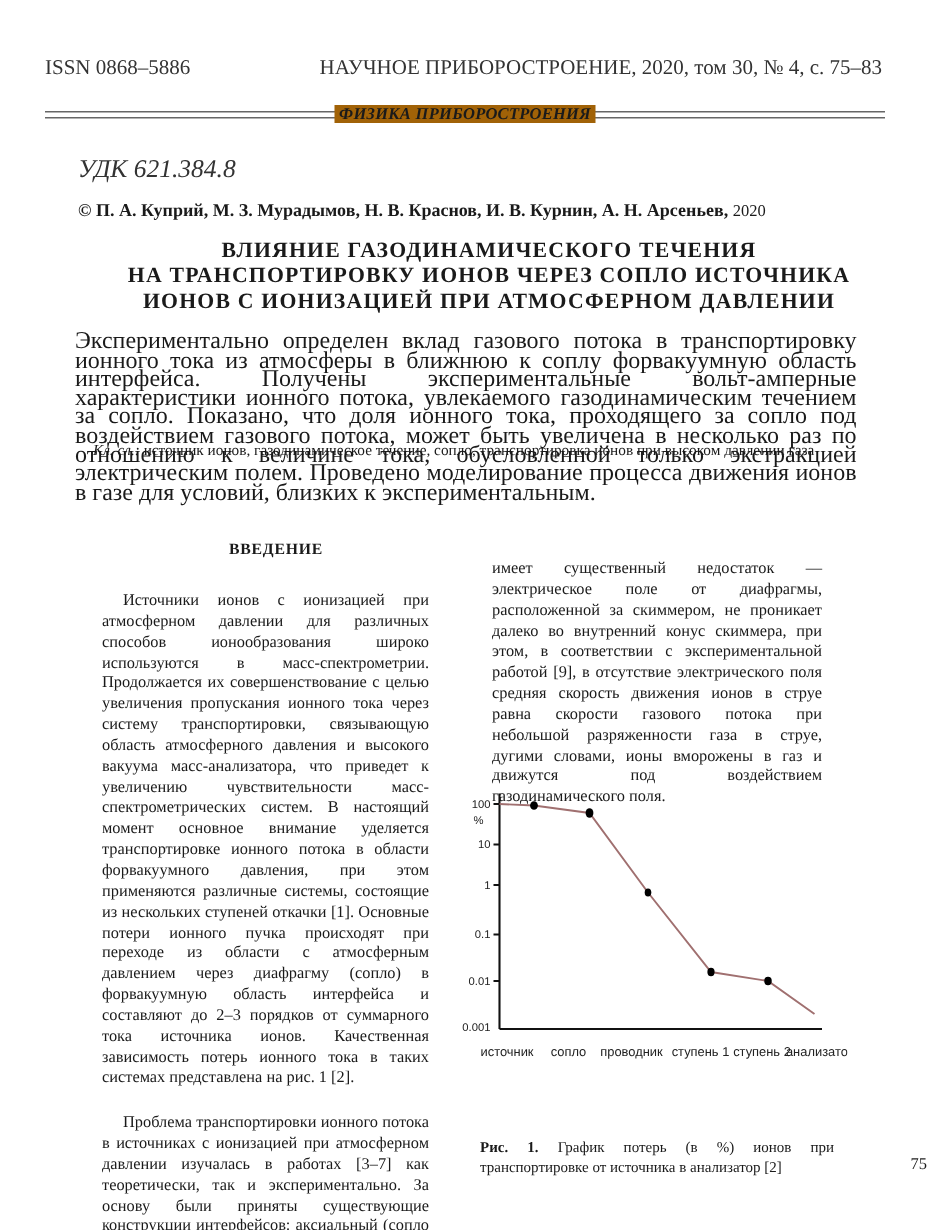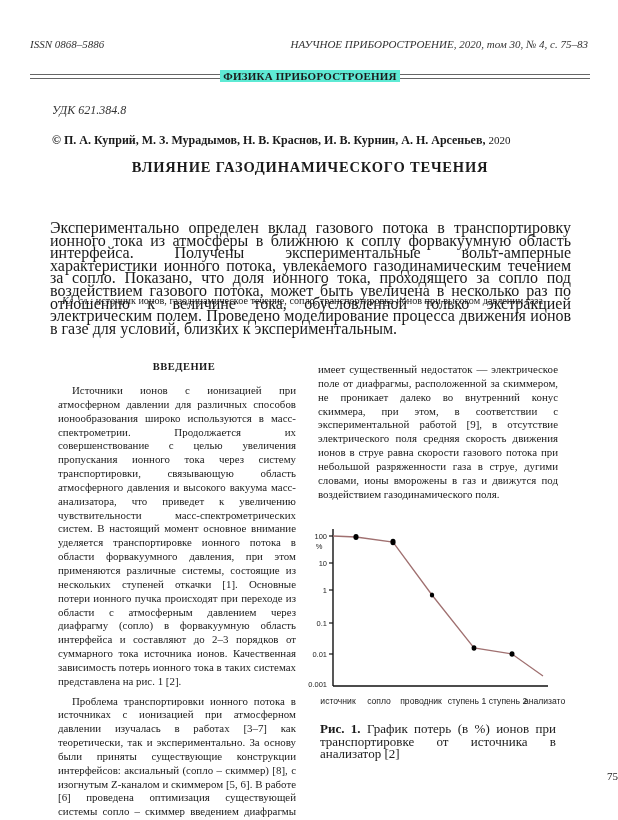--- a/index.html
+++ b/index.html
@@ -1,34 +1,34 @@
 <!DOCTYPE html>
 <html><head>
 <meta charset="utf-8">
 <style>
   html, body { margin:0; padding:0; background:#ffffff; }
   body { width:618px; height:820px; position:relative; overflow:hidden; color:#1a1a1a;
          font-family:"Liberation Serif", "DejaVu Serif", serif; }
   .abs { position:absolute; }
-  .hdr { font-style:italic; font-size:11px; color:#333; }
+  .hdr { font-size:14px; color:#333; }
   .section-rule { position:absolute; top:70px; left:30px; width:560px; height:12px; }
   .section-rule .line { position:absolute; top:4px; height:3px; border-top:1px solid #666; border-bottom:1px solid #666; }
   .section-title { position:absolute; left:0; width:100%; top:0; text-align:center; font-weight:bold; font-size:11px; letter-spacing:0.2px; }
-  .section-title span { background:#5eead4; padding:0 3px; }
-  .udk { font-style:italic; font-size:12px; color:#333; }
+  .section-title span { background:#a16207; padding:0 3px;font-style:italic; }
+  .udk { font-style:italic; font-size:17px; color:#333; }
   .authors { font-weight:bold; font-size:12px;text-align:center; }
   .authors .yr { font-weight:normal; font-size:11px; }
   .title { text-align:center; font-weight:bold; font-size:14.5px; line-height:17px; letter-spacing:0.8px; }
   .abstract { font-size:16px; line-height:12.6px; text-align:justify; }
   .kw { font-size:10.2px; line-height:12.6px; }
   .kw i { font-style:italic; }
   .col { font-size:10.9px; line-height:13.85px; text-align:justify; }
-  .col p { margin:6px; text-indent:14px; }
+  .col p { margin:16px; text-indent:14px; }
   .intro-h { text-align:center; font-weight:bold; font-size:10.5px; letter-spacing:0.5px; }
-  .caption { font-size:13px; line-height:12.5px; text-align:justify; }
+  .caption { font-size:10px; line-height:12.5px; text-align:justify;margin-top:37px; }
   .caption b { font-weight:bold; }
   .pagenum { font-size:11px; }
   .chart-label { font-family:"Liberation Sans", "DejaVu Sans", sans-serif; font-size:7.5px; fill:#222; }
   .chart-xlabel { font-family:"Liberation Sans", "DejaVu Sans", sans-serif; font-size:8.6px; fill:#222; }
 </style>
 </head>
 <body>
 
 <div class="abs hdr" style="left:30px; top:38px;">ISSN 0868–5886</div>
 <div class="abs hdr" style="right:30px; top:38px;">НАУЧНОЕ ПРИБОРОСТРОЕНИЕ, 2020, том 30, № 4, с. 75–83</div>
@@ -38,22 +38,24 @@
   <div class="section-title"><span>ФИЗИКА ПРИБОРОСТРОЕНИЯ</span></div>
 </div>
 
 <div class="abs udk" style="left:52px; top:103px;">УДК 621.384.8</div>
 
 <div class="abs authors" style="left:52px; top:133px;">
   <span>© П. А. Куприй, М. З. Мурадымов, Н. В. Краснов, И. В. Курнин, А. Н. Арсеньев,</span>
   <span class="yr">2020</span>
 </div>
 
-<div class="abs title" style="left:30px; width:560px; top:159px;">
+<div class="abs title" style="left:46px; width:560px; top:159px;">
   <div>ВЛИЯНИЕ ГАЗОДИНАМИЧЕСКОГО ТЕЧЕНИЯ</div>
+  <div>НА ТРАНСПОРТИРОВКУ ИОНОВ ЧЕРЕЗ СОПЛО ИСТОЧНИКА</div>
+  <div>ИОНОВ С ИОНИЗАЦИЕЙ ПРИ АТМОСФЕРНОМ ДАВЛЕНИИ</div>
 </div>
 
 <div class="abs abstract" style="left:50px; width:521px; top:222px;">Экспериментально определен вклад газового потока в транспортировку ионного тока из атмосферы в ближнюю к соплу форвакуумную область интерфейса. Получены экспериментальные вольт-амперные характеристики ионного потока, увлекаемого газодинамическим течением за сопло. Показано, что доля ионного тока, проходящего за сопло под воздействием газового потока, может быть увеличена в несколько раз по отношению к величине тока, обусловленной только экстракцией электрическим полем. Проведено моделирование процесса движения ионов в газе для условий, близких к экспериментальным.</div>
 
 <div class="abs kw" style="left:62px; width:486px; top:295px;">
   <i>Кл. сл.:</i>
   <span>источник ионов, газодинамическое течение, сопло, транспортировка ионов при высоком давлении газа</span>
 </div>
 
 <div class="abs intro-h" style="left:59px; width:250px; top:361px;">ВВЕДЕНИЕ</div>

